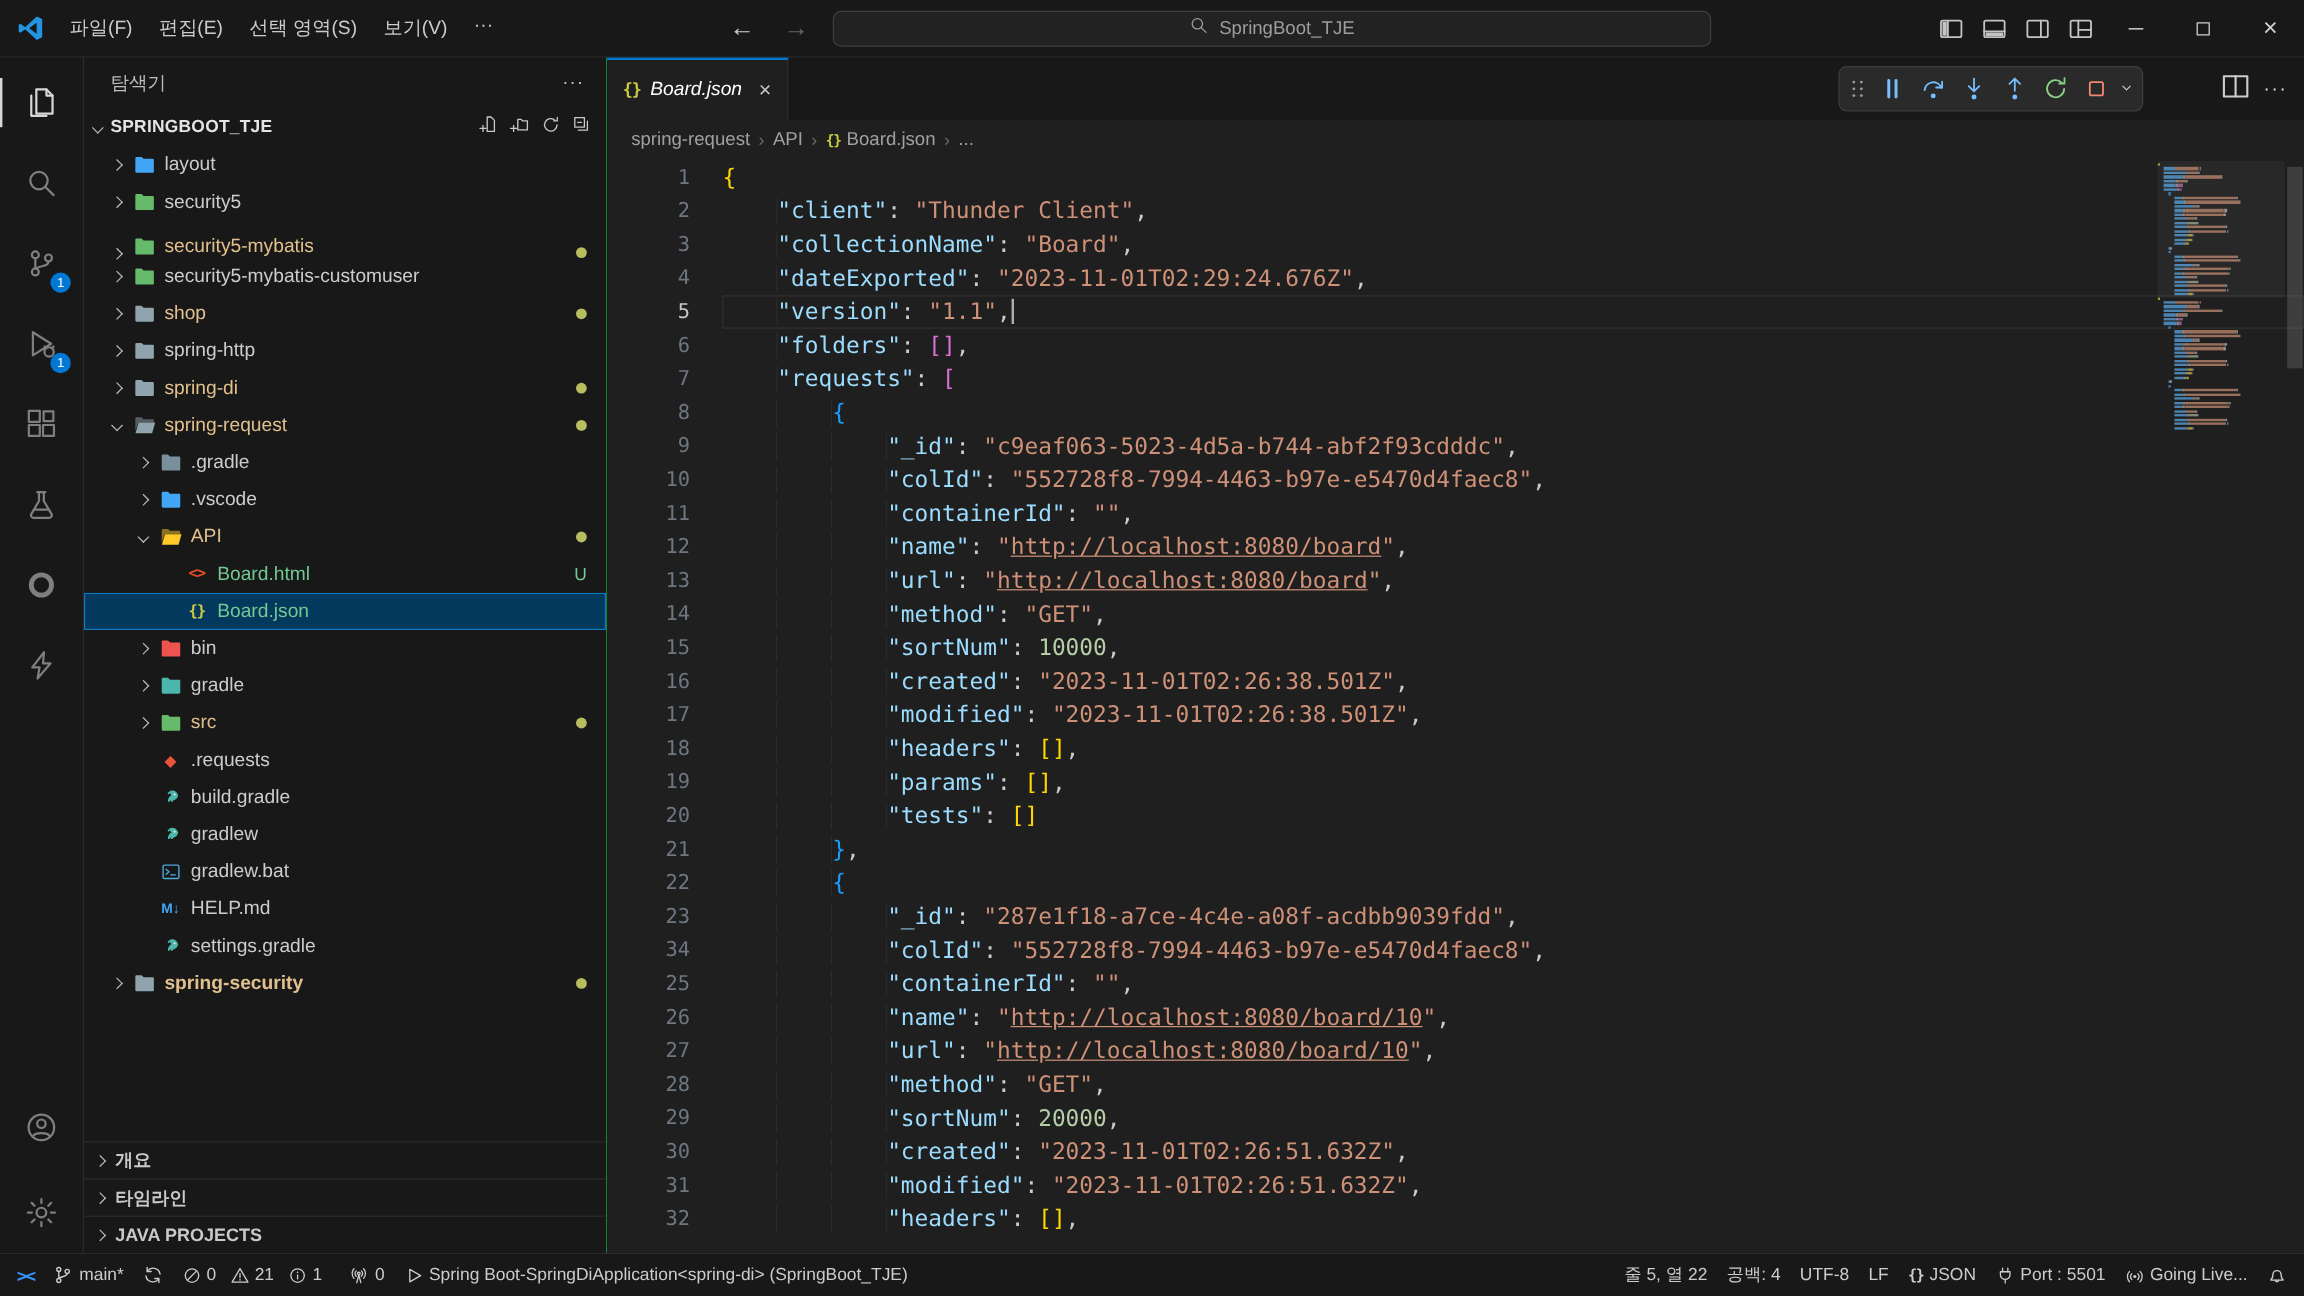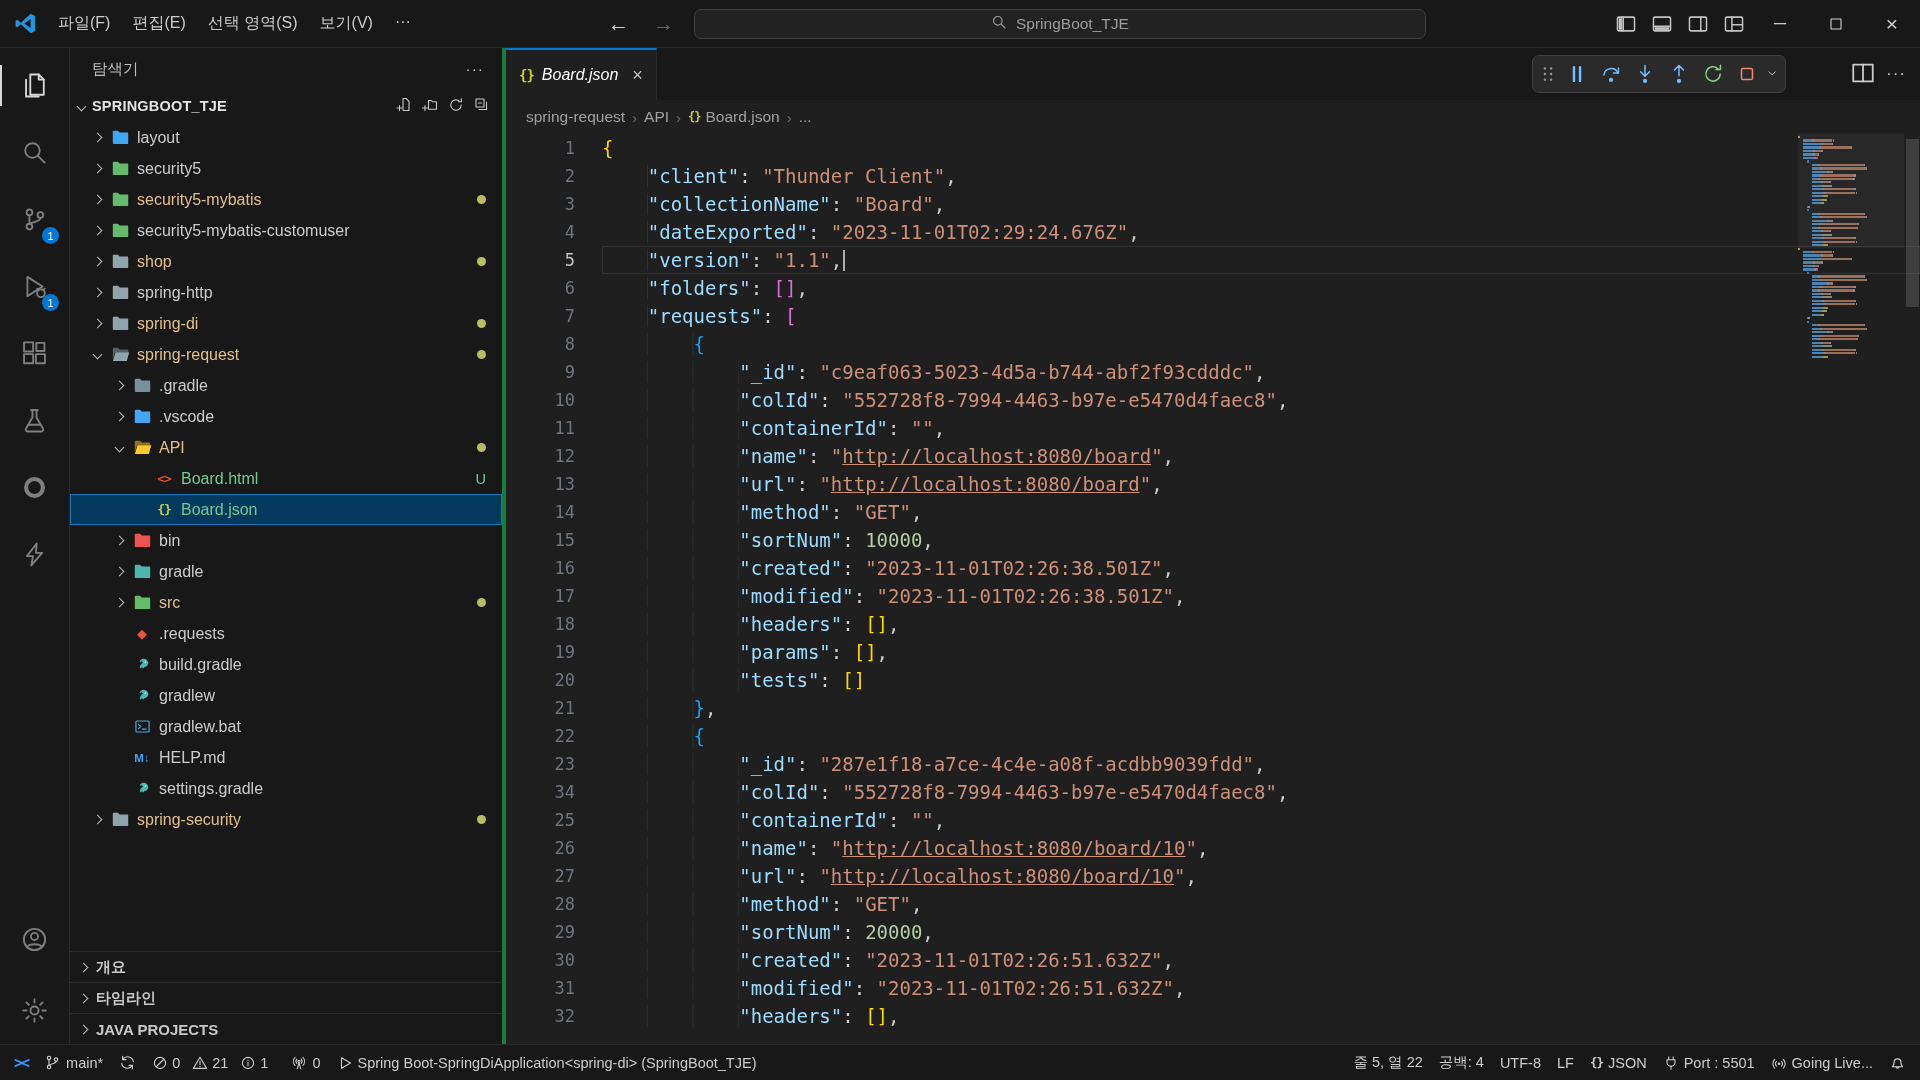--- a/index.html
+++ b/index.html
@@ -19,21 +19,21 @@
   .winbtn{width:56px;height:48px;display:flex;align-items:center;justify-content:center;color:#cfcfcf;font-size:17px}
   
   .main{display:flex;height:996px}
   .activitybar{width:70px;background:#181818;border-right:1px solid #2b2b2b;display:flex;flex-direction:column;padding-top:4px}
   .aitem{width:69px;height:67px;display:flex;align-items:center;justify-content:center;color:#7f7f7f;position:relative}
   .aitem.active{color:#d7d7d7}
   .aitem.active::before{content:'';position:absolute;left:0;top:13px;bottom:13px;width:2px;background:#d7d7d7}
   .abadge{position:absolute;right:10px;bottom:9px;min-width:17px;height:17px;border-radius:9px;background:#0078d4;color:#fff;font-size:11px;display:flex;align-items:center;justify-content:center;padding:0 4px}
   .ab-bottom{margin-top:auto;margin-bottom:4px}
   
-  .sidebar{width:436px;background:#181818;border-right:4px solid #15803d;display:flex;flex-direction:column}
+  .sidebar{width:436px;background:#181818;border-right:1px solid #15803d;display:flex;flex-direction:column}
   .sb-title{height:42px;display:flex;align-items:center;justify-content:space-between;padding:0 18px 0 22px;color:#bdbdbd;font-size:15.5px;flex:none}
   .more{color:#c7c7c7;letter-spacing:1px}
   .project-header{height:32px;display:flex;align-items:center;padding-left:8px;gap:7px;flex:none}
   .pname{font-weight:700;font-size:14.5px;color:#e4e4e4;letter-spacing:.2px}
   .ph-actions{margin-left:auto;margin-right:12px;display:flex;gap:10px;color:#c9c9c9;align-items:center}
   .chev{display:inline-block;width:7px;height:7px;border-right:1.5px solid #bbb;border-bottom:1.5px solid #bbb}
   .chev.r{transform:rotate(-45deg)}
   .chev.d{transform:rotate(45deg)}
   .tree{flex:1;overflow:hidden}
   .trow{height:31px;display:flex;align-items:center;font-size:16px;color:#cccccc;white-space:nowrap}
@@ -271,21 +271,21 @@
             <span class="chev r"></span>
           </span>
           <span class="ticon">
             <svg width="19" height="19" viewBox="0 0 16 16">
               <path fill="#66bb6a" d="M1.5 3.2c0-.5.4-.9.9-.9h3.5l1.4 1.4h6.3c.5 0 .9.4.9.9v8c0 .5-.4.9-.9.9H2.4c-.5 0-.9-.4-.9-.9z"></path>
             </svg>
           </span>
           <span class="tlabel">security5</span>
           <span class="tfill"></span>
         </div>
-        <div class="trow" style="padding-left: 16px;">
+        <div class="trow" style="padding-left: 16px; align-items: flex-end;">
           <span class="tchev">
             <span class="chev r"></span>
           </span>
           <span class="ticon">
             <svg width="19" height="19" viewBox="0 0 16 16">
               <path fill="#66bb6a" d="M1.5 3.2c0-.5.4-.9.9-.9h3.5l1.4 1.4h6.3c.5 0 .9.4.9.9v8c0 .5-.4.9-.9.9H2.4c-.5 0-.9-.4-.9-.9z"></path>
             </svg>
           </span>
           <span class="tlabel" style="color: rgb(226, 192, 141);">security5-mybatis</span>
           <span class="tfill"></span>
@@ -509,21 +509,21 @@
         </div>
         <div class="trow" style="padding-left: 16px;">
           <span class="tchev">
             <span class="chev r"></span>
           </span>
           <span class="ticon">
             <svg width="19" height="19" viewBox="0 0 16 16">
               <path fill="#90a4ae" d="M1.5 3.2c0-.5.4-.9.9-.9h3.5l1.4 1.4h6.3c.5 0 .9.4.9.9v8c0 .5-.4.9-.9.9H2.4c-.5 0-.9-.4-.9-.9z"></path>
             </svg>
           </span>
-          <span class="tlabel" style="color: rgb(226, 192, 141);">spring-security</span>
+          <span class="tlabel" style="color: rgb(226, 192, 141); font-weight: bold;">spring-security</span>
           <span class="tfill"></span>
           <span class="tdot"></span>
         </div>
       </div>
     <div class="sections" id="sections">
         <div class="sec">
           <span class="chev r"></span>
           <span>개요</span>
         </div>
         <div class="sec">

